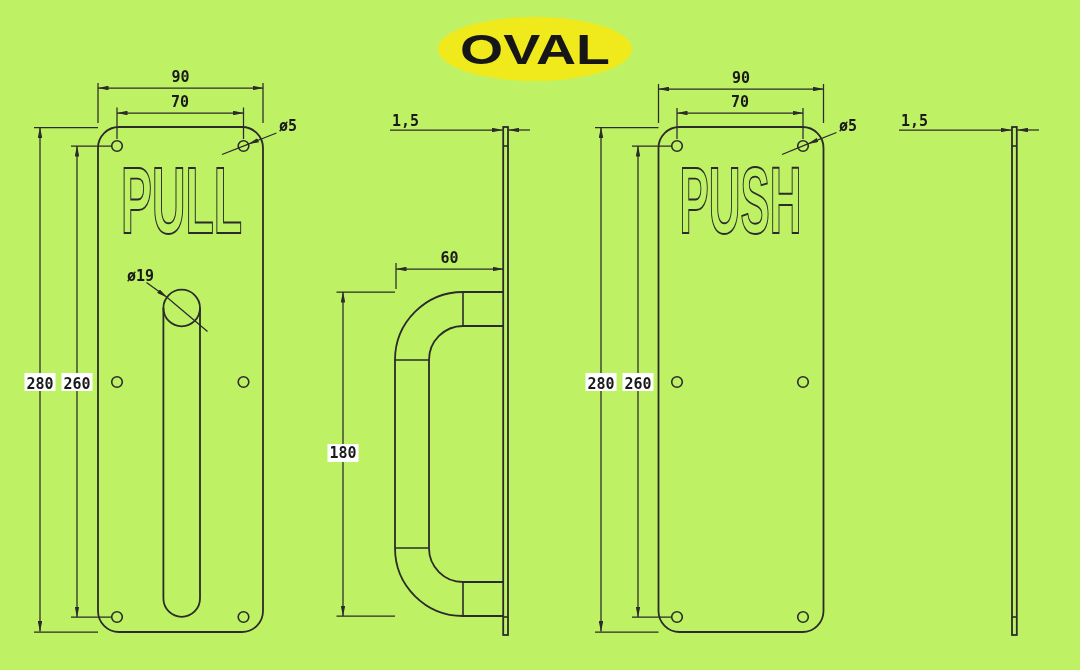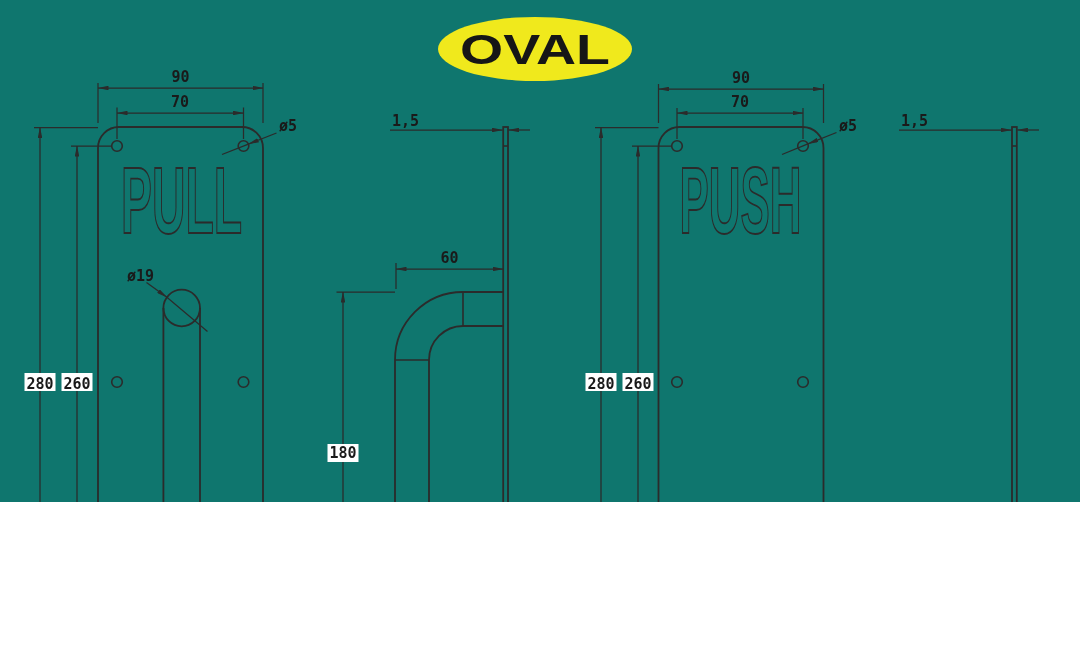--- a/index.html
+++ b/index.html
@@ -1,16 +1,16 @@
 <!DOCTYPE html>
 <html><head>
 <meta charset="utf-8">
 <style>
   html, body { margin: 0; padding: 0; background: #ffffff; }
-  .stage { position: relative; width: 1080px; height: 502px; background: #0f766e; overflow: hidden; }
+  .stage { position: relative; width: 1080px; height: 670px; background: #bef264; overflow: hidden; }
   svg { display: block; }
   .obj   { fill: none; stroke: #2b2b2b; stroke-width: 1.8; }
   .thin  { fill: none; stroke: #2b2b2b; stroke-width: 1.6; }
   .dim   { fill: none; stroke: #2b2b2b; stroke-width: 1.25; }
   .dimtxt {
     font-family: "DejaVu Sans Mono", "Liberation Mono", monospace;
     font-size: 15px; font-weight: bold; fill: #1a1a1a;
   }
   .platetxt {
     font-family: "Liberation Sans", "DejaVu Sans", sans-serif;

